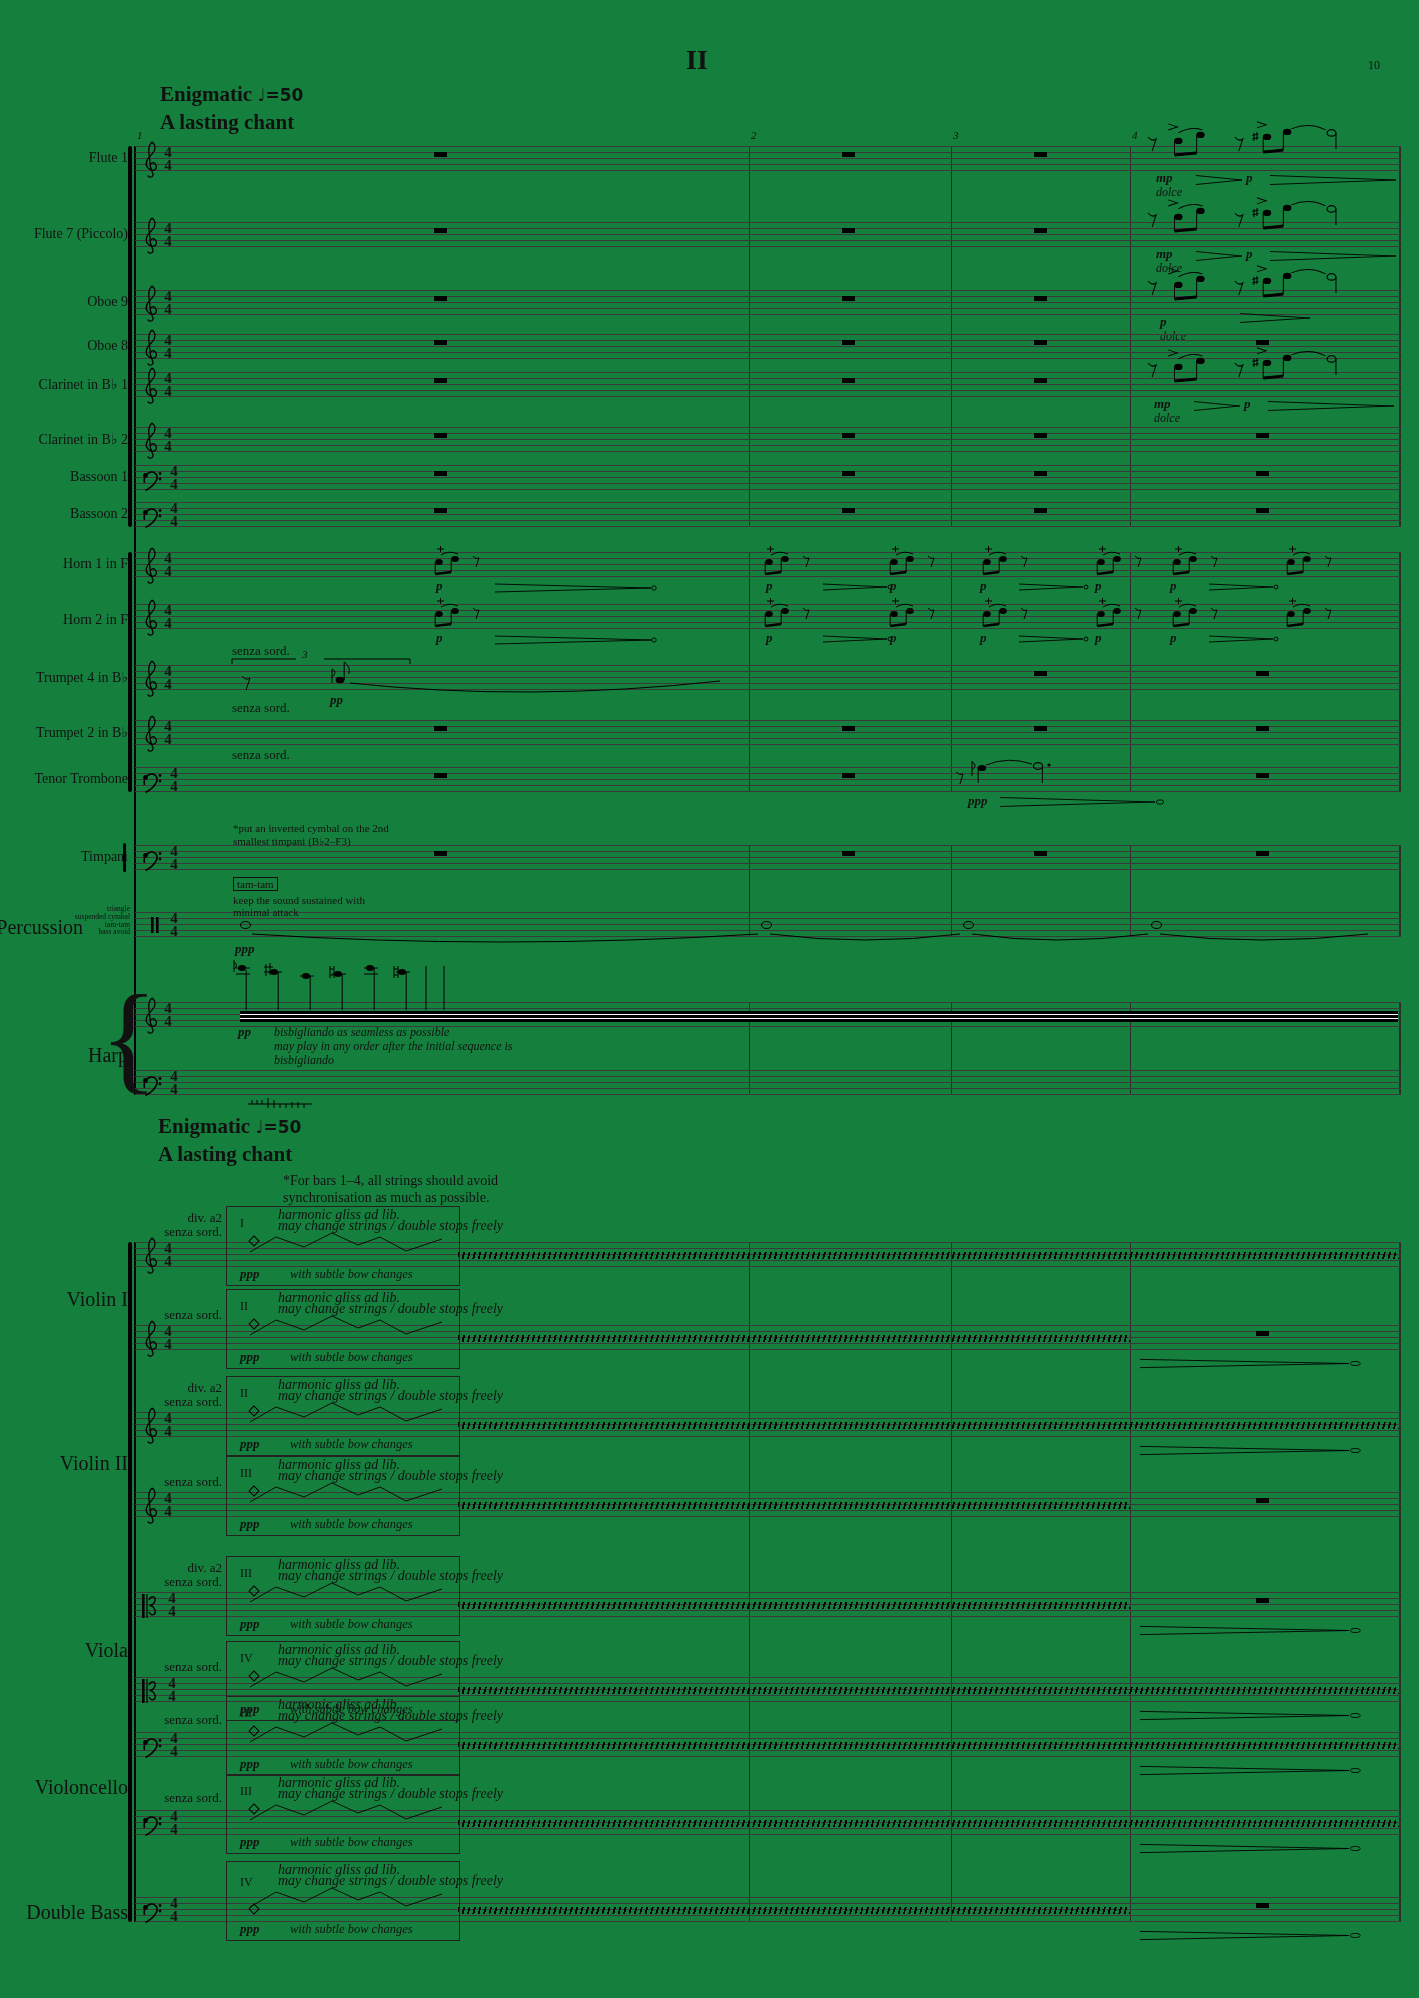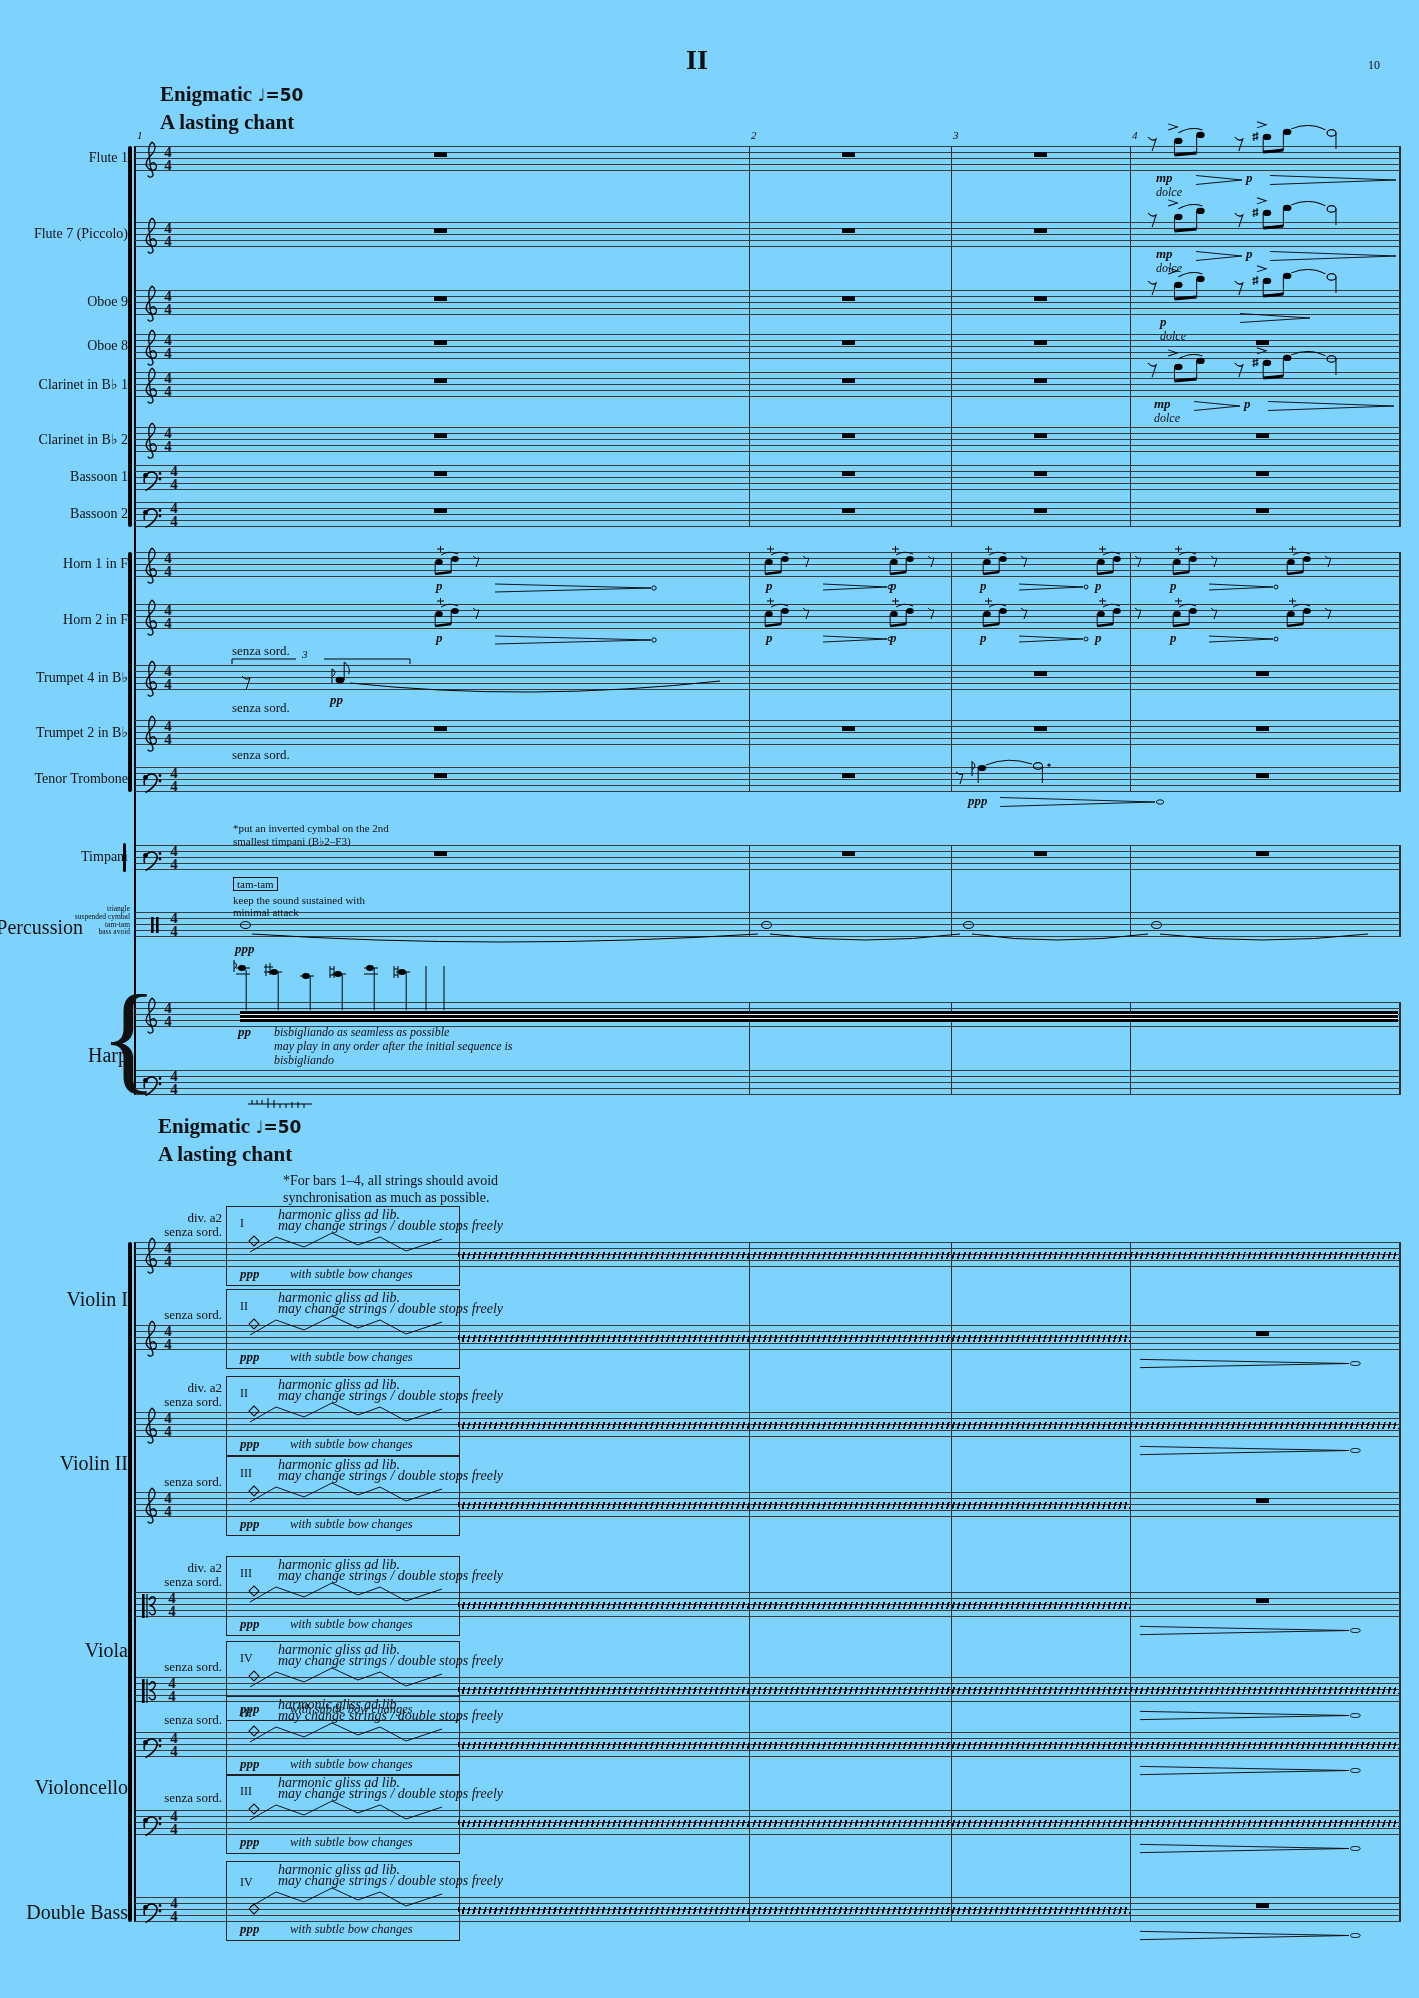--- a/index.html
+++ b/index.html
@@ -1,16 +1,16 @@
 <!DOCTYPE html>
 <html><head>
 <meta charset="utf-8">
 <style>
   html,body{margin:0;padding:0;background:#e8e8e8;}
-  .page{position:relative;width:1419px;height:1998px;background:#7dd3fc;color:#111;
+  .page{position:relative;width:1419px;height:1998px;background:#15803d;color:#111;
         font-family:"Liberation Serif",serif;overflow:hidden;}
   .abs{position:absolute;}
   
   .staff{position:absolute;left:135px;width:1266px;height:25px;
          background:repeating-linear-gradient(to bottom,#3a3a3a 0,#3a3a3a 1px,transparent 1px,transparent 6px);}
   .lbl{position:absolute;right:1291px;font-size:14px;white-space:nowrap;}
   .grplbl{position:absolute;right:1291px;font-size:20px;white-space:nowrap;margin-left:18px;}
   .plist{position:absolute;right:1289px;font-size:7.5px;line-height:7.8px;text-align:right;white-space:nowrap;}
   .ts{position:absolute;width:14px;font-weight:bold;font-size:15px;line-height:12.5px;text-align:center;}
   .ts i{display:block;font-style:normal;}

